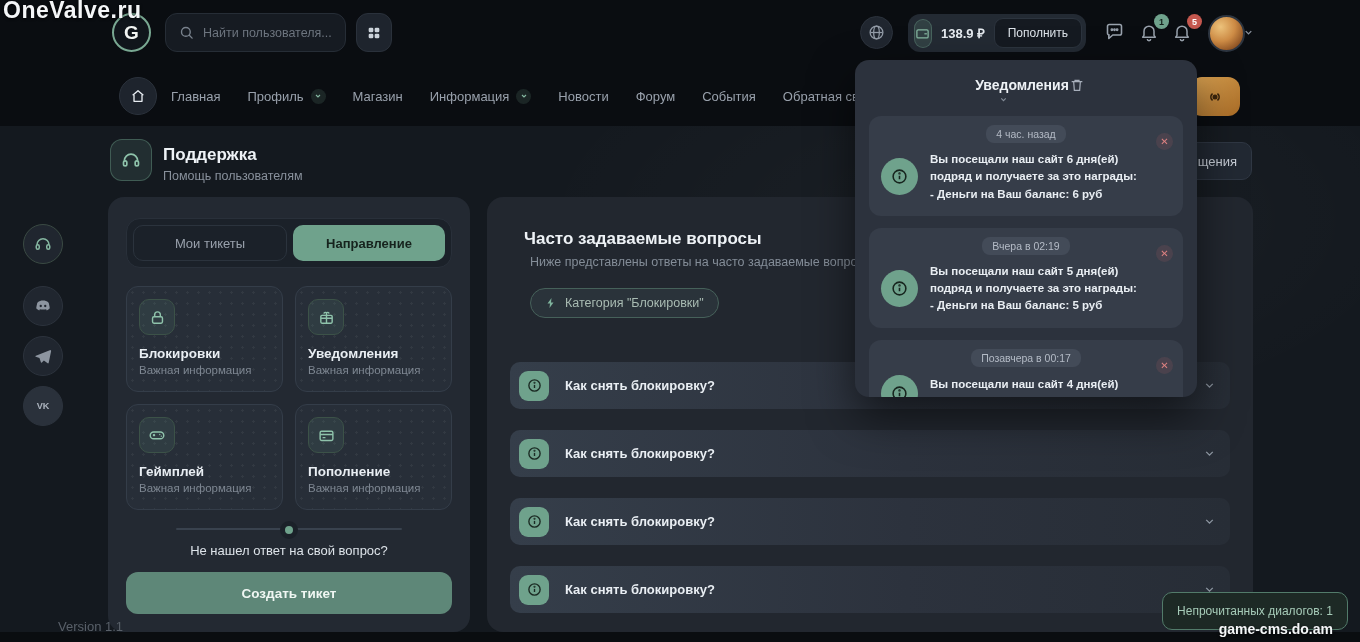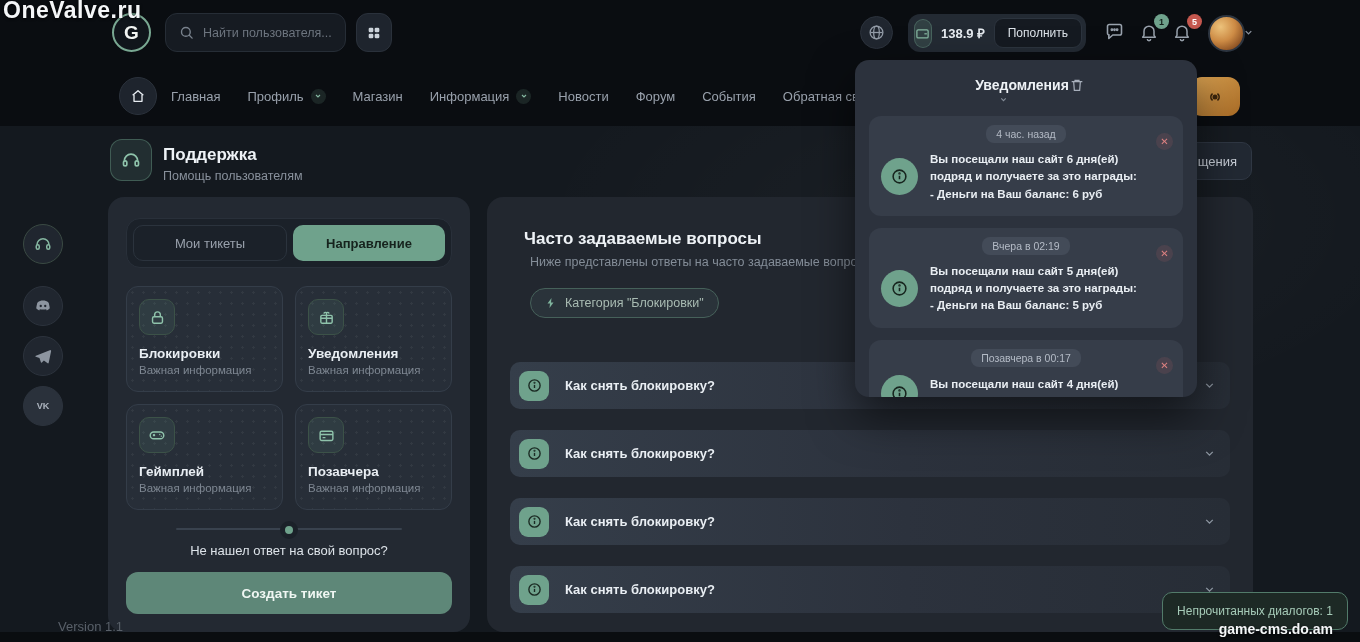--- a/index.html
+++ b/index.html
@@ -365,21 +365,21 @@
         <div class="cat-title">Геймплей</div>
         <div class="cat-sub">Важная информация</div>
       </div>
       <div class="cat-card">
         <div class="cat-ico">
           <svg width="17" height="17" viewBox="0 0 24 24" fill="none" stroke="currentColor" stroke-width="2">
               <rect x="3" y="6" width="18" height="13" rx="2"></rect>
               <path d="M3 10.5h18M6.5 15h4"></path>
             </svg>
         </div>
-        <div class="cat-title">Позавчера</div>
+        <div class="cat-title">Пополнение</div>
         <div class="cat-sub">Важная информация</div>
       </div>
     </div>
 
     <div class="slider-row">
       <div class="slider-line"></div>
       <div class="slider-knob"></div>
     </div>
 
     <div class="prompt">Не нашел ответ на свой вопрос?</div>

